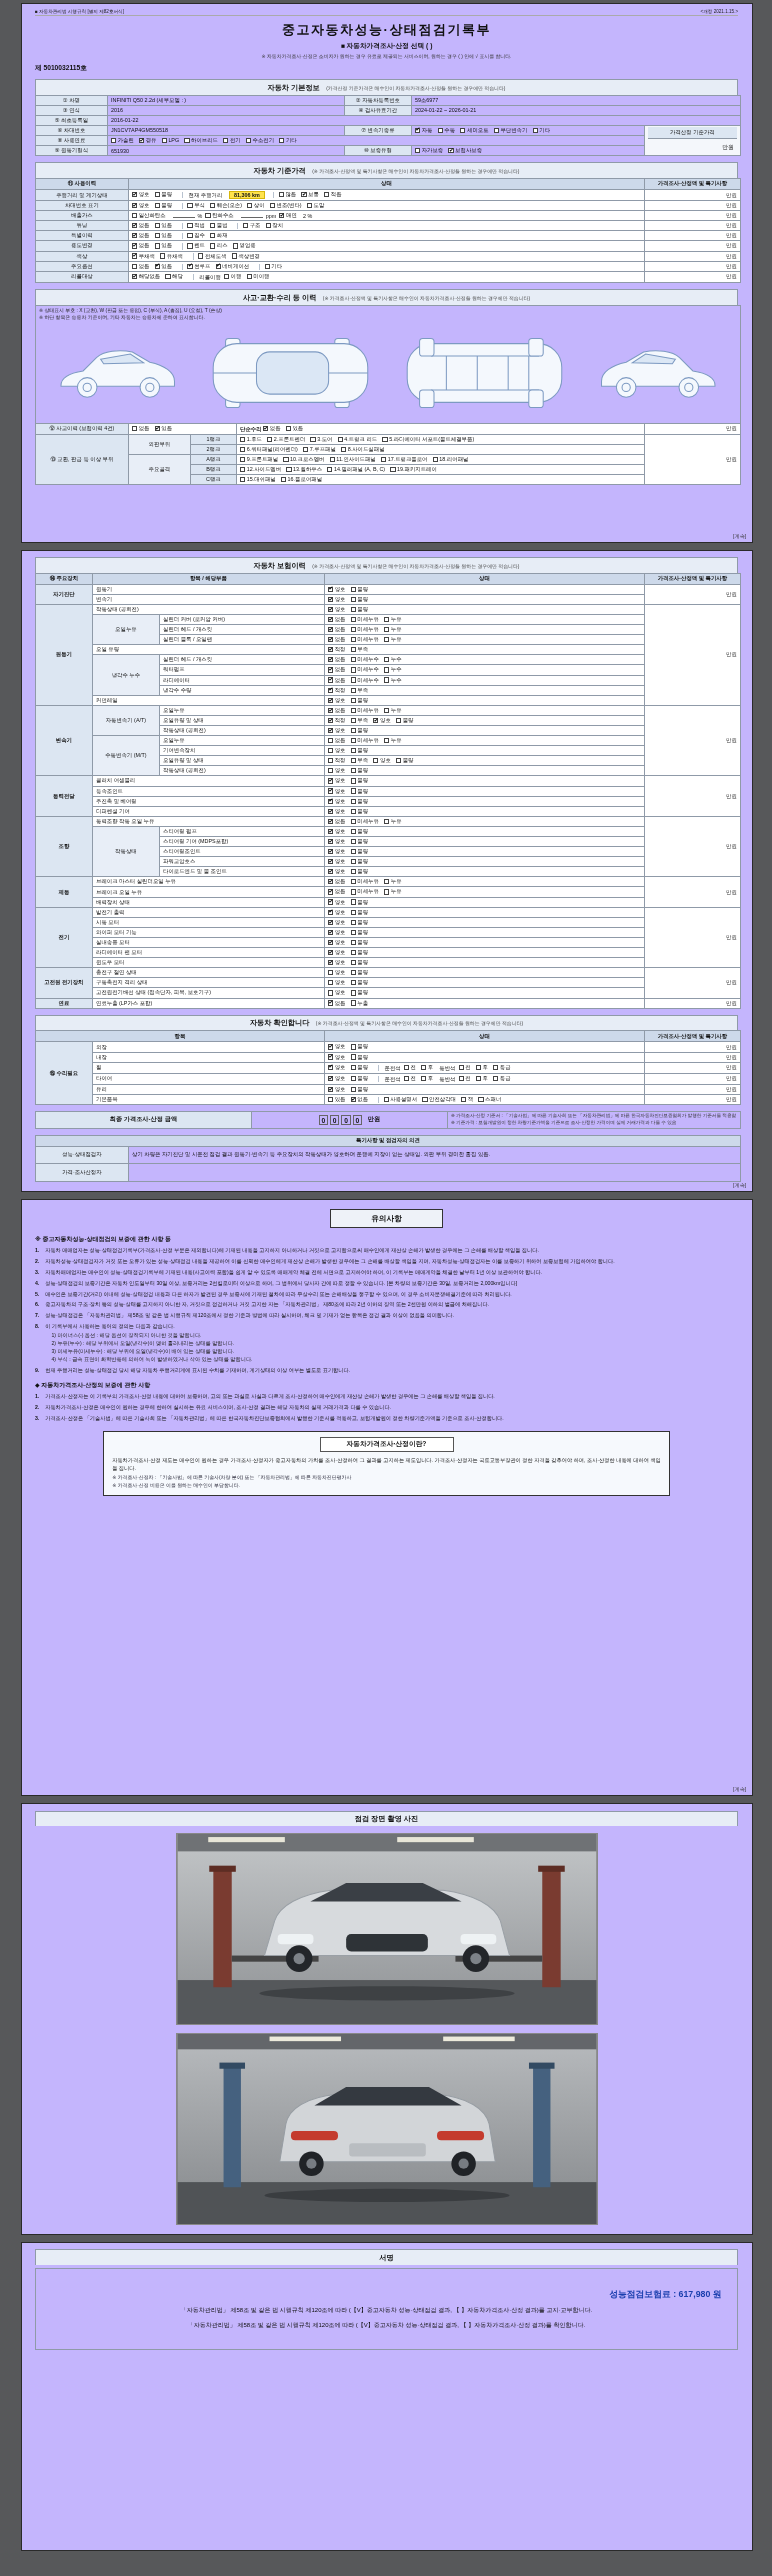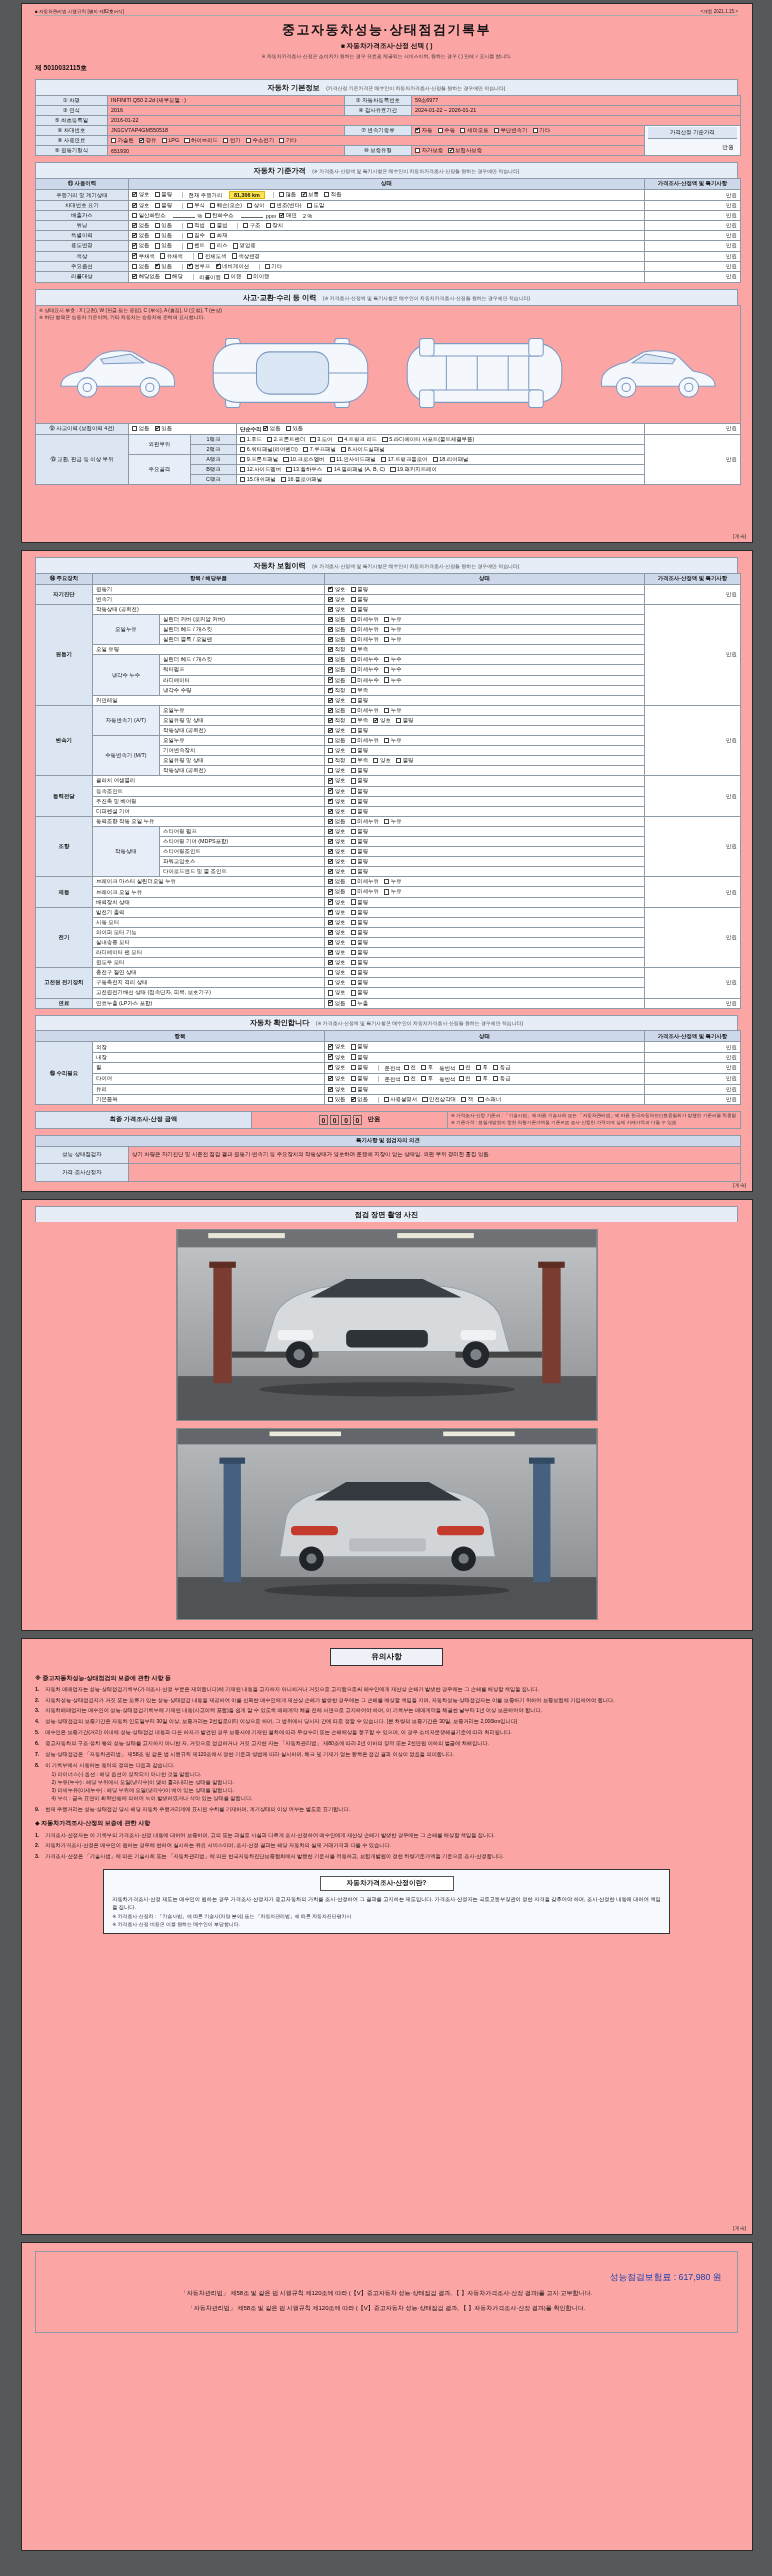--- a/index.html
+++ b/index.html
@@ -1,19 +1,19 @@
 <!DOCTYPE html>
 <html style="font-size:8.2px"><head>
 <meta charset="utf-8">
 <style>
   *{box-sizing:border-box}
   html,body{margin:0;padding:0}
   body{background:#57585a;font-family:"Liberation Sans","DejaVu Sans",sans-serif;color:#111}
   .canvas{width:773px;margin:0 auto;padding:2.6px 0 12.4px}
-  .page{width:732px;margin:0 auto 7.2px;background:#fca5a5;border:0.5px solid #2a2a2a;padding:5.2px 13.4px 9.3px;position:relative}
+  .page{width:732px;margin:0 auto 7.2px;background:#c4b5fd;border:0.5px solid #2a2a2a;padding:5.2px 13.4px 9.3px;position:relative}
   .topstrip{display:flex;justify-content:space-between;font-size:4.6px;color:#222;border-bottom:0.5px solid #aaa;padding-bottom:1px}
   .doc-title{text-align:center;font-size:13px;font-weight:bold;letter-spacing:1.5px;margin-top:5.2px}
   .select-line{text-align:center;font-size:6.7px;font-weight:bold;margin-top:3.1px}
   .select-note{text-align:center;font-size:4.9px;color:#333;margin-top:1.5px}
   .doc-no{font-size:6.7px;font-weight:bold;margin:5.2px 0 1.5px}
   .secband{border:0.5px solid #8f9aa8;border-bottom:none;background:#e7edf6;text-align:center;padding:2.6px 2.1px 2.1px;margin-top:6.2px}
   .sec-title{font-weight:bold;font-size:7.2px}
   .sec-cap{font-size:4.9px;color:#444;margin-left:4.1px;font-weight:normal}
   table.t{width:100%;border-collapse:collapse;table-layout:fixed}
   .t td,.t th{border:0.5px solid #8f9aa8;font-size:5.4px;padding:1px 3.1px;vertical-align:middle;overflow:hidden}
@@ -46,21 +46,21 @@
   .nitem{font-size:5.2px;line-height:1.5;margin:3.1px 0;display:flex}
   .nno{width:10.3px;flex:none;font-weight:bold}
   .ntext{flex:1;text-align:justify}
   .nsubs{margin:1.5px 0 0 6.2px}
   .nsub{font-size:5.2px;line-height:1.5;color:#222}
   .qbox{border:0.8px solid #333;margin:8.2px auto 4.1px;width:567px;background:#f6f9fd;padding:5.2px 8.2px 6.2px}
   .qbox-title{text-align:center;font-weight:bold;font-size:6.7px;border:0.5px solid #555;background:#fff;width:134px;margin:0 auto 4.1px;padding:2.1px}
   .qbox-text{font-size:5.2px;line-height:1.55;text-align:justify}
   .qbox-note{font-size:4.9px;color:#223;margin-top:2.1px}
   .photo{width:422px;margin:7.2px auto 0;border:0.5px solid #888;display:block;background:#777}
-  .insurance{text-align:right;font-size:8.8px;font-weight:normal;color:#1a3fae;margin:6.2px 5.2px 5.2px}
+  .insurance{text-align:right;font-size:8.8px;font-weight:bold;color:#1a3fae;margin:6.2px 5.2px 5.2px}
   .signbox{border:0.5px solid #8f9aa8;padding:13.4px 10.3px;margin-top:3.1px}
   .signline{text-align:center;font-size:6px;margin:5.2px 0;line-height:1.6}
 </style>
 </head>
 <body>
 
 <div class="canvas">
 
   <div class="page" style="min-height:540px">
     <div class="topstrip">
@@ -1230,82 +1230,20 @@
             <td class="lbl">성능·상태점검자</td>
             <td style="height:17.5px">상기 차량은 자기진단 및 시운전 점검 결과 원동기·변속기 등 주요장치의 작동상태가 양호하며 운행에 지장이 없는 상태임. 외판 부위 경미한 흠집 있음.</td>
           </tr>
           <tr>
             <td class="lbl">가격·조사산정자</td>
             <td style="height:17.5px"></td>
           </tr>
         </tbody>
     </table>
     <div class="cont">[계속]</div>
-  </div>
-
-  <div class="page" style="min-height:422px">
-    <div class="secband" style="margin-top:1px">
-      <span class="sec-title">점검 장면 촬영 사진</span>
-    </div>
-    <svg class="photo" width="422" height="192" viewBox="0 0 820 372">
-      <defs>
-        <linearGradient id="wall1" x1="0" y1="0" x2="0" y2="1">
-          <stop offset="0" stop-color="#c3c6c8"></stop>
-            <stop offset="1" stop-color="#8e9194"></stop>
-        </linearGradient>
-      </defs>
-      <rect width="820" height="372" fill="url(#wall1)"></rect>
-      <rect y="0" width="820" height="34" fill="#6f7275"></rect>
-      <rect x="60" y="6" width="150" height="10" fill="#e8e6d8"></rect>
-        <rect x="430" y="6" width="150" height="10" fill="#e8e6d8"></rect>
-      <rect y="286" width="820" height="86" fill="#55585b"></rect>
-      <rect x="70" y="70" width="36" height="230" fill="#7a3b30"></rect>
-        <rect x="62" y="62" width="52" height="12" fill="#5d2d24"></rect>
-      <rect x="714" y="70" width="36" height="230" fill="#7a3b30"></rect>
-        <rect x="706" y="62" width="52" height="12" fill="#5d2d24"></rect>
-      <rect x="106" y="238" width="170" height="12" fill="#444"></rect>
-        <rect x="544" y="238" width="170" height="12" fill="#444"></rect>
-      <ellipse cx="410" cy="312" rx="250" ry="14" fill="#3e4144"></ellipse>
-      <path d="M170,238 L190,170 C200,140 240,118 300,110 L520,110 C580,118 620,140 632,170 L650,238 Z" fill="#d7dadd" stroke="#9aa0a6" stroke-width="2"></path>
-      <path d="M260,132 L330,96 L480,96 L556,132 Z" fill="#3a3f45"></path>
-      <rect x="196" y="196" width="70" height="20" rx="8" fill="#eef2f4"></rect>
-      <rect x="554" y="196" width="70" height="20" rx="8" fill="#eef2f4"></rect>
-      <rect x="330" y="196" width="160" height="34" rx="10" fill="#2e3337"></rect>
-      <circle cx="238" cy="244" r="26" fill="#23262a"></circle>
-        <circle cx="238" cy="244" r="11" fill="#7d8288"></circle>
-      <circle cx="584" cy="244" r="26" fill="#23262a"></circle>
-        <circle cx="584" cy="244" r="11" fill="#7d8288"></circle>
-    </svg>
-    <svg class="photo" width="422" height="192" viewBox="0 0 820 372">
-      <defs>
-        <linearGradient id="wall2" x1="0" y1="0" x2="0" y2="1">
-          <stop offset="0" stop-color="#b8bbbe"></stop>
-            <stop offset="1" stop-color="#85888b"></stop>
-        </linearGradient>
-      </defs>
-      <rect width="820" height="372" fill="url(#wall2)"></rect>
-      <rect y="0" width="820" height="30" fill="#63666a"></rect>
-      <rect x="180" y="5" width="140" height="9" fill="#eceadb"></rect>
-        <rect x="520" y="5" width="140" height="9" fill="#eceadb"></rect>
-      <rect y="290" width="820" height="82" fill="#505356"></rect>
-      <rect x="90" y="64" width="34" height="236" fill="#45617f"></rect>
-        <rect x="82" y="56" width="50" height="12" fill="#324a62"></rect>
-      <rect x="696" y="64" width="34" height="236" fill="#45617f"></rect>
-        <rect x="688" y="56" width="50" height="12" fill="#324a62"></rect>
-      <ellipse cx="410" cy="316" rx="240" ry="13" fill="#3a3d40"></ellipse>
-      <path d="M200,250 L212,176 C218,146 252,124 312,118 L508,118 C568,124 602,146 610,176 L622,250 Z" fill="#d2d5d8" stroke="#979da3" stroke-width="2"></path>
-      <path d="M268,140 L330,104 L492,104 L556,140 Z" fill="#343940"></path>
-      <rect x="222" y="190" width="92" height="18" rx="8" fill="#c43b2e"></rect>
-      <rect x="508" y="190" width="92" height="18" rx="8" fill="#c43b2e"></rect>
-      <rect x="336" y="214" width="150" height="26" rx="6" fill="#b9bdc1"></rect>
-      <circle cx="262" cy="254" r="24" fill="#202327"></circle>
-        <circle cx="262" cy="254" r="10" fill="#777c82"></circle>
-      <circle cx="560" cy="254" r="24" fill="#202327"></circle>
-        <circle cx="560" cy="254" r="10" fill="#777c82"></circle>
-    </svg>
   </div>
 
   <div class="page" style="min-height:597px">
     <div class="notice-title">유의사항</div>
     <div class="nsec-title">※ 중고자동차성능·상태점검의 보증에 관한 사항 등</div>
     <div id="s1-items">
         <div class="nitem">
           <span class="nno">1.</span>
           <div class="ntext">자동차 매매업자는 성능·상태점검기록부(가격조사·산정 부분은 제외합니다)에 기재된 내용을 고지하지 아니하거나 거짓으로 고지함으로써 매수인에게 재산상 손해가 발생한 경우에는 그 손해를 배상할 책임을 집니다.</div>
         </div>
@@ -1366,21 +1304,86 @@
       <div class="qbox-title">자동차가격조사·산정이란?</div>
       <div class="qbox-text">자동차가격조사·산정 제도는 매수인이 원하는 경우 가격조사·산정자가 중고자동차의 가치를 조사·산정하여 그 결과를 고지하는 제도입니다. 가격조사·산정자는 국토교통부장관이 정한 자격을 갖추어야 하며, 조사·산정한 내용에 대하여 책임을 집니다.</div>
       <div id="box-notes">
           <div class="qbox-note">※ 가격조사·산정자 : 「기술사법」에 따른 기술사(차량 분야) 또는 「자동차관리법」에 따른 자동차진단평가사</div>
           <div class="qbox-note">※ 가격조사·산정 비용은 이를 원하는 매수인이 부담합니다.</div>
         </div>
     </div>
     <div class="cont">[계속]</div>
   </div>
 
+  <div class="page" style="min-height:422px">
+    <div class="secband" style="margin-top:1px">
+      <span class="sec-title">점검 장면 촬영 사진</span>
+    </div>
+    <svg class="photo" width="422" height="192" viewBox="0 0 820 372">
+      <defs>
+        <linearGradient id="wall1" x1="0" y1="0" x2="0" y2="1">
+          <stop offset="0" stop-color="#c3c6c8"></stop>
+            <stop offset="1" stop-color="#8e9194"></stop>
+        </linearGradient>
+      </defs>
+      <rect width="820" height="372" fill="url(#wall1)"></rect>
+      <rect y="0" width="820" height="34" fill="#6f7275"></rect>
+      <rect x="60" y="6" width="150" height="10" fill="#e8e6d8"></rect>
+        <rect x="430" y="6" width="150" height="10" fill="#e8e6d8"></rect>
+      <rect y="286" width="820" height="86" fill="#55585b"></rect>
+      <rect x="70" y="70" width="36" height="230" fill="#7a3b30"></rect>
+        <rect x="62" y="62" width="52" height="12" fill="#5d2d24"></rect>
+      <rect x="714" y="70" width="36" height="230" fill="#7a3b30"></rect>
+        <rect x="706" y="62" width="52" height="12" fill="#5d2d24"></rect>
+      <rect x="106" y="238" width="170" height="12" fill="#444"></rect>
+        <rect x="544" y="238" width="170" height="12" fill="#444"></rect>
+      <ellipse cx="410" cy="312" rx="250" ry="14" fill="#3e4144"></ellipse>
+      <path d="M170,238 L190,170 C200,140 240,118 300,110 L520,110 C580,118 620,140 632,170 L650,238 Z" fill="#d7dadd" stroke="#9aa0a6" stroke-width="2"></path>
+      <path d="M260,132 L330,96 L480,96 L556,132 Z" fill="#3a3f45"></path>
+      <rect x="196" y="196" width="70" height="20" rx="8" fill="#eef2f4"></rect>
+      <rect x="554" y="196" width="70" height="20" rx="8" fill="#eef2f4"></rect>
+      <rect x="330" y="196" width="160" height="34" rx="10" fill="#2e3337"></rect>
+      <circle cx="238" cy="244" r="26" fill="#23262a"></circle>
+        <circle cx="238" cy="244" r="11" fill="#7d8288"></circle>
+      <circle cx="584" cy="244" r="26" fill="#23262a"></circle>
+        <circle cx="584" cy="244" r="11" fill="#7d8288"></circle>
+    </svg>
+    <svg class="photo" width="422" height="192" viewBox="0 0 820 372">
+      <defs>
+        <linearGradient id="wall2" x1="0" y1="0" x2="0" y2="1">
+          <stop offset="0" stop-color="#b8bbbe"></stop>
+            <stop offset="1" stop-color="#85888b"></stop>
+        </linearGradient>
+      </defs>
+      <rect width="820" height="372" fill="url(#wall2)"></rect>
+      <rect y="0" width="820" height="30" fill="#63666a"></rect>
+      <rect x="180" y="5" width="140" height="9" fill="#eceadb"></rect>
+        <rect x="520" y="5" width="140" height="9" fill="#eceadb"></rect>
+      <rect y="290" width="820" height="82" fill="#505356"></rect>
+      <rect x="90" y="64" width="34" height="236" fill="#45617f"></rect>
+        <rect x="82" y="56" width="50" height="12" fill="#324a62"></rect>
+      <rect x="696" y="64" width="34" height="236" fill="#45617f"></rect>
+        <rect x="688" y="56" width="50" height="12" fill="#324a62"></rect>
+      <ellipse cx="410" cy="316" rx="240" ry="13" fill="#3a3d40"></ellipse>
+      <path d="M200,250 L212,176 C218,146 252,124 312,118 L508,118 C568,124 602,146 610,176 L622,250 Z" fill="#d2d5d8" stroke="#979da3" stroke-width="2"></path>
+      <path d="M268,140 L330,104 L492,104 L556,140 Z" fill="#343940"></path>
+      <rect x="222" y="190" width="92" height="18" rx="8" fill="#c43b2e"></rect>
+      <rect x="508" y="190" width="92" height="18" rx="8" fill="#c43b2e"></rect>
+      <rect x="336" y="214" width="150" height="26" rx="6" fill="#b9bdc1"></rect>
+      <circle cx="262" cy="254" r="24" fill="#202327"></circle>
+        <circle cx="262" cy="254" r="10" fill="#777c82"></circle>
+      <circle cx="560" cy="254" r="24" fill="#202327"></circle>
+        <circle cx="560" cy="254" r="10" fill="#777c82"></circle>
+    </svg>
+  </div>
+
   <div class="page" style="min-height:309px">
+    <div class="secband" style="margin-top:1px">
+      <span class="sec-title">서명</span>
+    </div>
     <div class="signbox">
       <div class="insurance">
         <span>성능점검보험료 :</span>
         <span>617,980 원</span>
       </div>
       <div class="signline">「자동차관리법」 제58조 및 같은 법 시행규칙 제120조에 따라 (【V】중고자동차 성능·상태점검 결과, 【 】자동차가격조사·산정 결과)를 고지·교부합니다.</div>
       <div class="signline">「자동차관리법」 제58조 및 같은 법 시행규칙 제120조에 따라 (【V】중고자동차 성능·상태점검 결과, 【 】자동차가격조사·산정 결과)를 확인합니다.</div>
     </div>
   </div>
 

